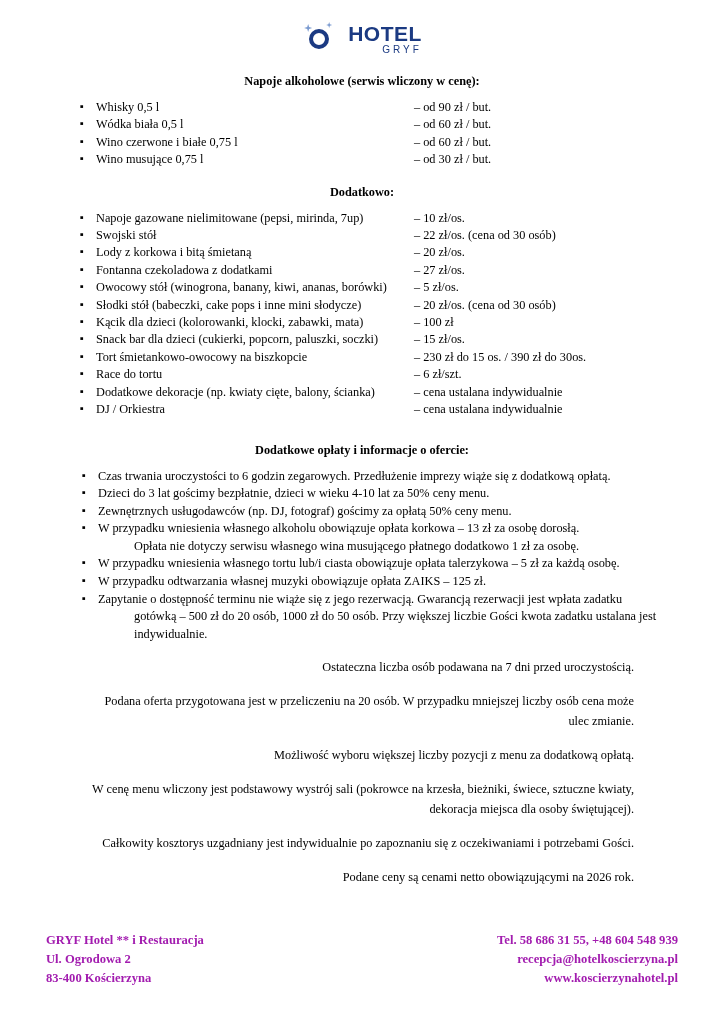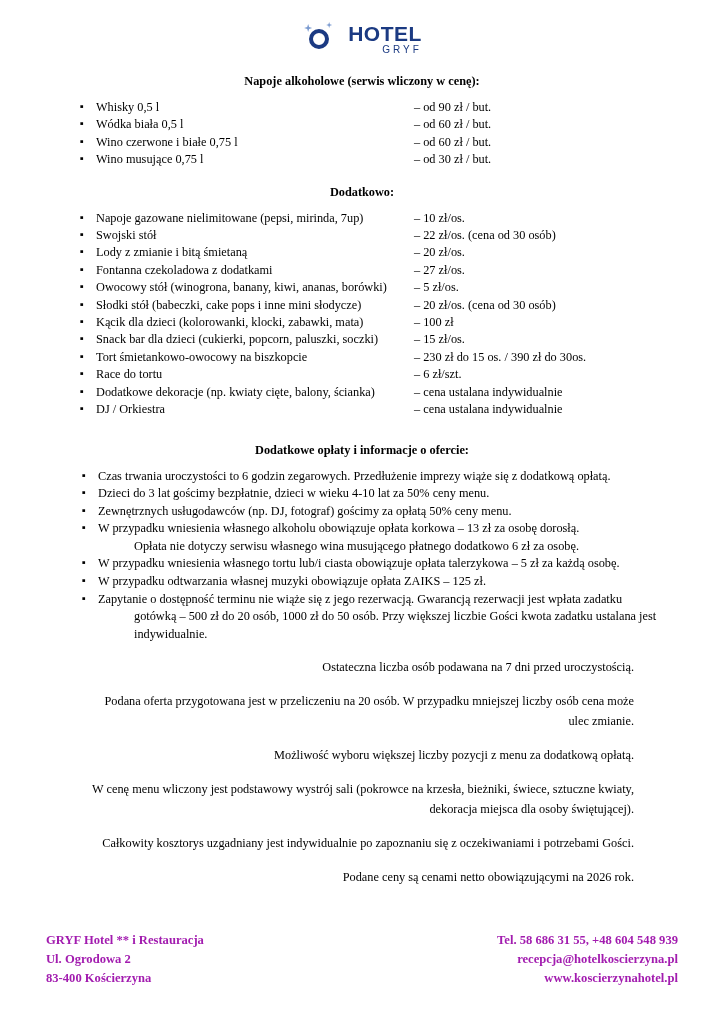--- a/index.html
+++ b/index.html
@@ -210,21 +210,21 @@
   <ul class="plist">
     <li>
         <span class="name">Napoje gazowane nielimitowane (pepsi, mirinda, 7up)</span>
         <span class="price">– 10 zł/os.</span>
       </li>
     <li>
         <span class="name">Swojski stół</span>
         <span class="price">– 22 zł/os. (cena od 30 osób)</span>
       </li>
     <li>
-        <span class="name">Lody z zmianie i bitą śmietaną</span>
+        <span class="name">Lody z korkowa i bitą śmietaną</span>
         <span class="price">– 20 zł/os.</span>
       </li>
     <li>
         <span class="name">Fontanna czekoladowa z dodatkami</span>
         <span class="price">– 27 zł/os.</span>
       </li>
     <li>
         <span class="name">Owocowy stół (winogrona, banany, kiwi, ananas, borówki)</span>
         <span class="price">– 5 zł/os.</span>
       </li>
@@ -256,21 +256,21 @@
         <span class="name">DJ / Orkiestra</span>
         <span class="price">– cena ustalana indywidualnie</span>
       </li>
   </ul>
 
   <h2 class="section-title pad-top-lg">Dodatkowe opłaty i informacje o ofercie:</h2>
   <ul class="ilist">
     <li><span>Czas trwania uroczystości to 6 godzin zegarowych. Przedłużenie imprezy wiąże się z dodatkową opłatą.</span></li>
     <li><span>Dzieci do 3 lat gościmy bezpłatnie, dzieci w wieku 4-10 lat za 50% ceny menu.</span></li>
     <li><span>Zewnętrznych usługodawców (np. DJ, fotograf) gościmy za opłatą 50% ceny menu.</span></li>
-    <li><span>W przypadku wniesienia własnego alkoholu obowiązuje opłata korkowa – 13 zł za osobę dorosłą.</span><span class="hang">Opłata nie dotyczy serwisu własnego wina musującego płatnego dodatkowo 6 zł za osobę.</span></li>
+    <li><span>W przypadku wniesienia własnego alkoholu obowiązuje opłata korkowa – 13 zł za osobę dorosłą.</span><span class="hang">Opłata nie dotyczy serwisu własnego wina musującego płatnego dodatkowo 1 zł za osobę.</span></li>
     <li><span>W przypadku wniesienia własnego tortu lub/i ciasta obowiązuje opłata talerzykowa – 5 zł za każdą osobę.</span></li>
     <li><span>W przypadku odtwarzania własnej muzyki obowiązuje opłata ZAIKS – 125 zł.</span></li>
     <li><span>Zapytanie o dostępność terminu nie wiąże się z jego rezerwacją. Gwarancją rezerwacji jest wpłata zadatku</span><span class="hang">gotówką – 500 zł do 20 osób, 1000 zł do 50 osób. Przy większej liczbie Gości kwota zadatku ustalana jest indywidualnie.</span></li>
   </ul>
 
   <p class="center">Ostateczna liczba osób podawana na 7 dni przed uroczystością.</p>
   <p class="center">Podana oferta przygotowana jest w przeliczeniu na 20 osób. W przypadku mniejszej liczby osób cena może ulec zmianie.</p>
   <p class="center">Możliwość wyboru większej liczby pozycji z menu za dodatkową opłatą.</p>
   <p class="center">W cenę menu wliczony jest podstawowy wystrój sali (pokrowce na krzesła, bieżniki, świece, sztuczne kwiaty, dekoracja miejsca dla osoby świętującej).</p>
   <p class="center">Całkowity kosztorys uzgadniany jest indywidualnie po zapoznaniu się z oczekiwaniami i potrzebami Gości.</p>

